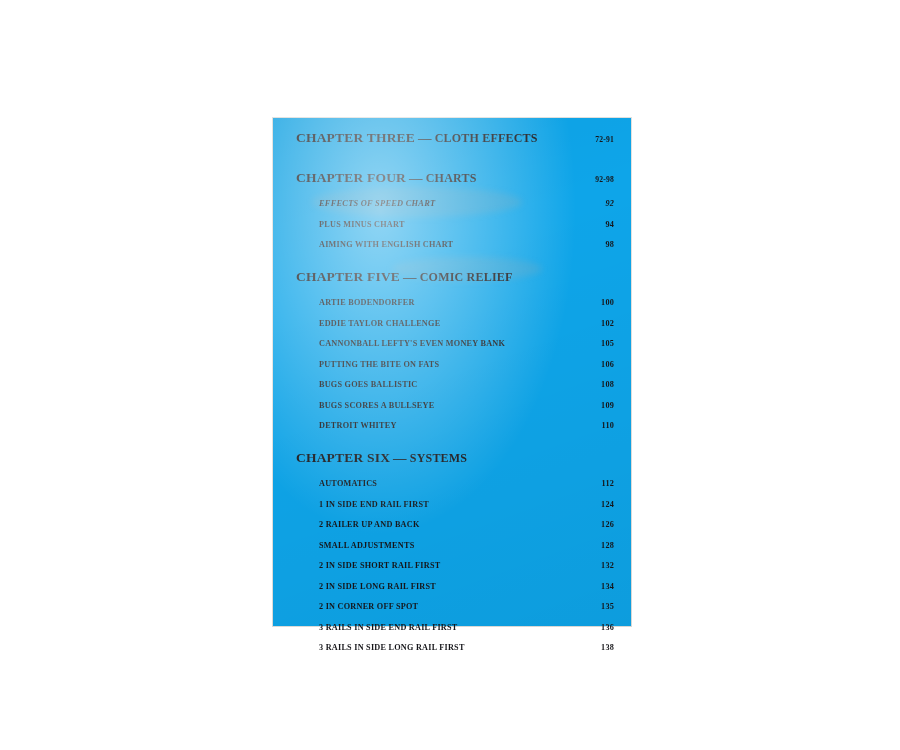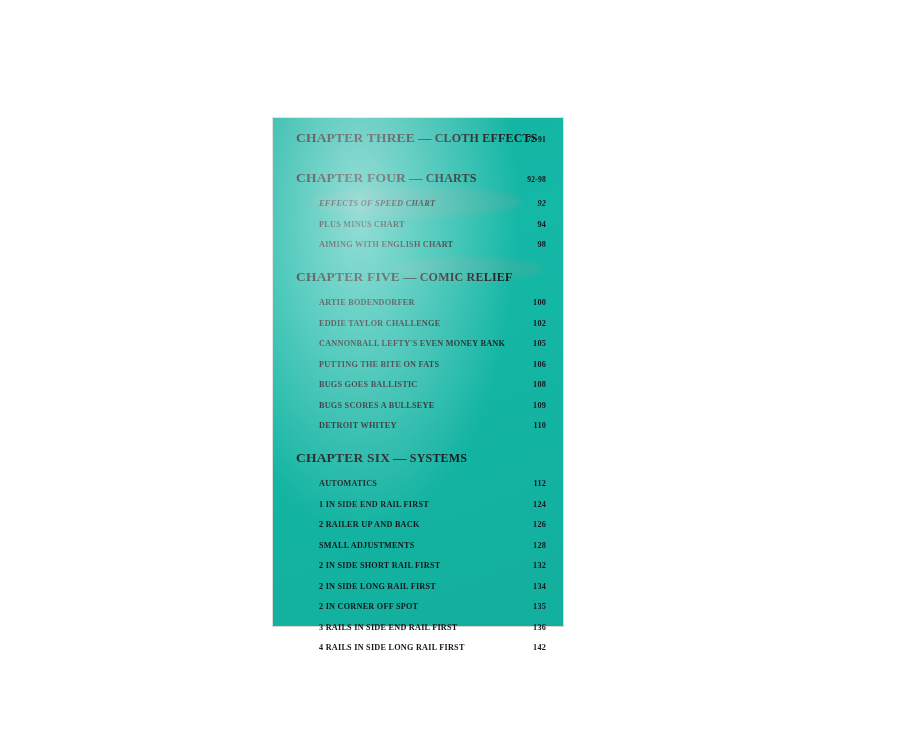--- a/index.html
+++ b/index.html
@@ -14,23 +14,23 @@
     position: relative;
     width: 900px;
     height: 750px;
     background: #ffffff;
     overflow: hidden;
   }
   #scan {
     position: absolute;
     left: 272px;
     top: 117px;
-    width: 292px;
+    width: 360px;
     height: 510px;
-    background: #14b8a6;
+    background: #0ea5e9;
     box-shadow: 0 0 0 1px #e3e2df inset;
   }
   
   #scan::after {
     content: "";
     position: absolute;
     inset: 0;
     pointer-events: none;
     background:
       radial-gradient(ellipse at 30% 18%, rgba(255,255,255,0.55) 0%, rgba(255,255,255,0) 55%),
@@ -201,19 +201,19 @@
       </div>
       <div class="row entry entry-row">
         <span>2 IN CORNER OFF SPOT</span>
         <span class="pg">135</span>
       </div>
       <div class="row entry entry-row">
         <span>3 RAILS IN SIDE END RAIL FIRST</span>
         <span class="pg">136</span>
       </div>
       <div class="row entry entry-row">
-        <span>4 RAILS IN SIDE LONG RAIL FIRST</span>
-        <span class="pg">142</span>
+        <span>3 RAILS IN SIDE LONG RAIL FIRST</span>
+        <span class="pg">138</span>
       </div>
 
     </div>
   </div>
 </div>
 
 </body></html>

